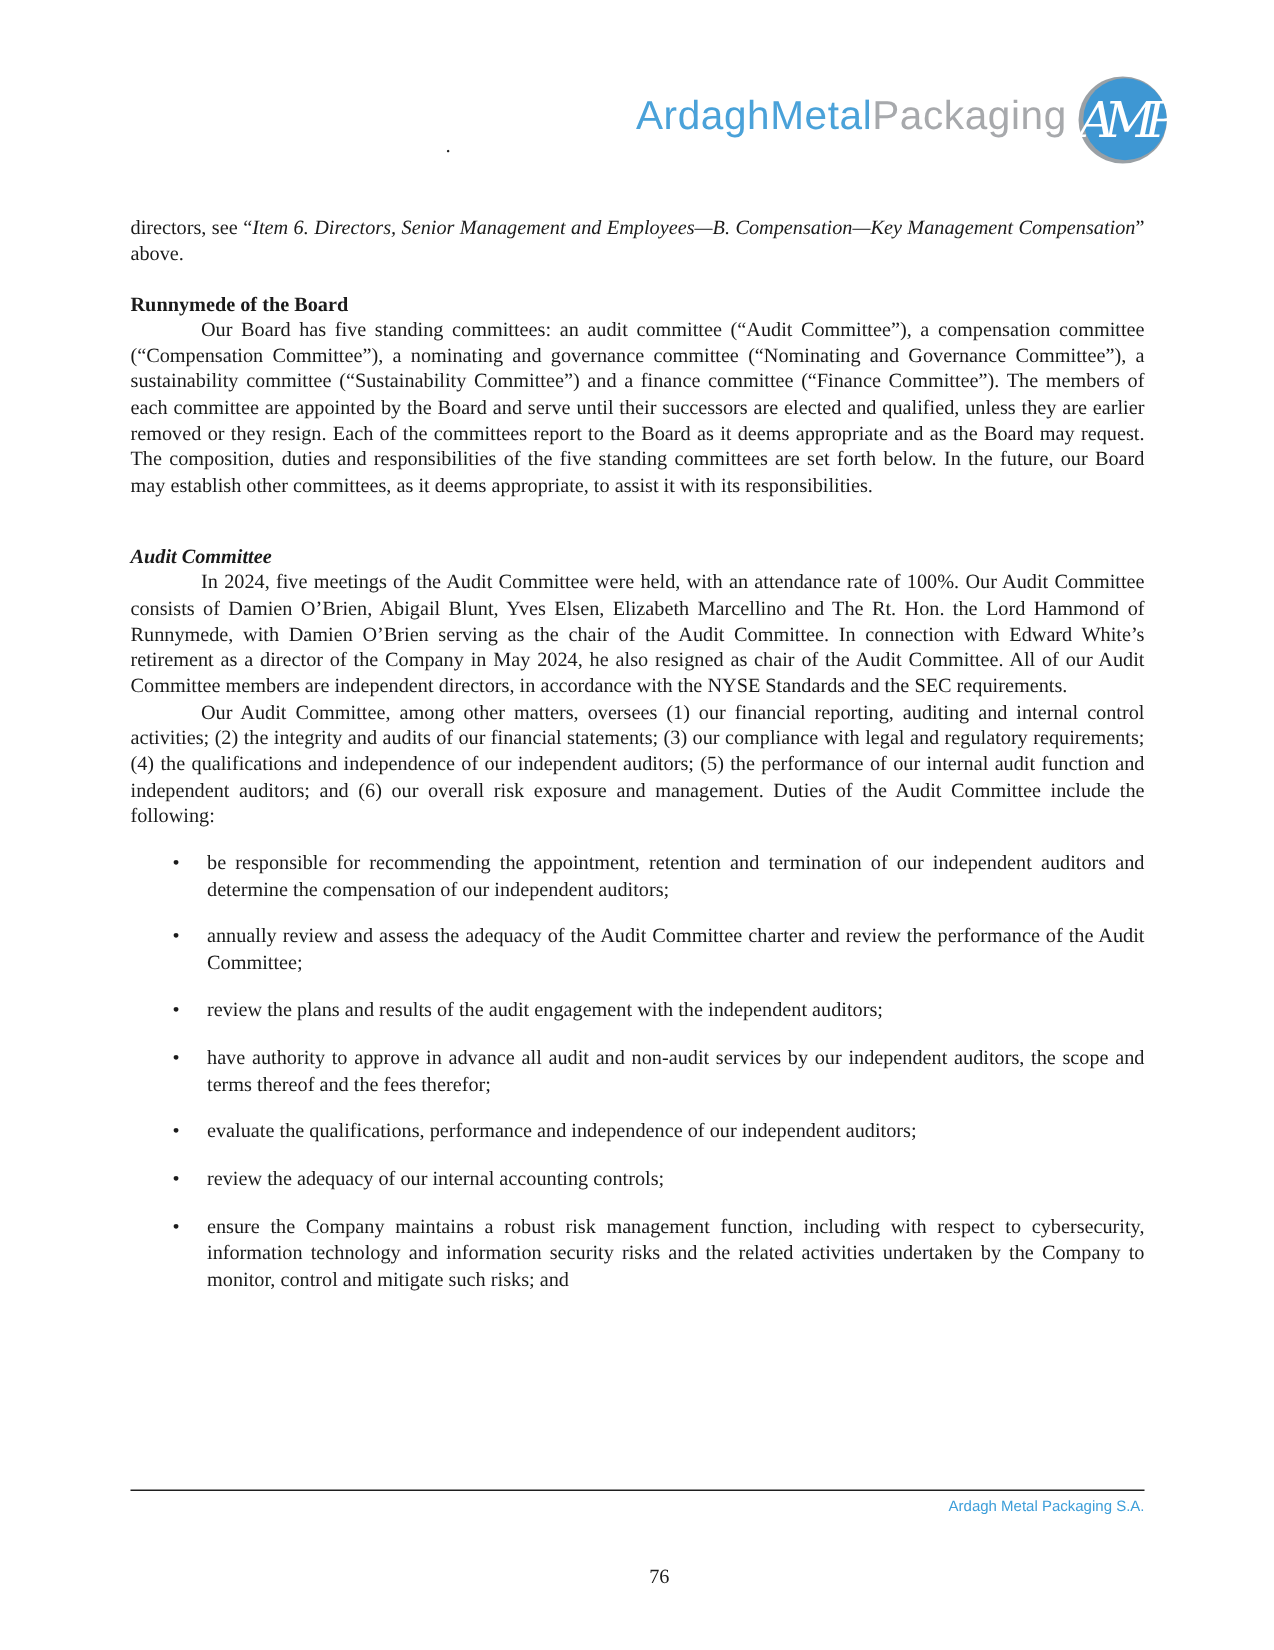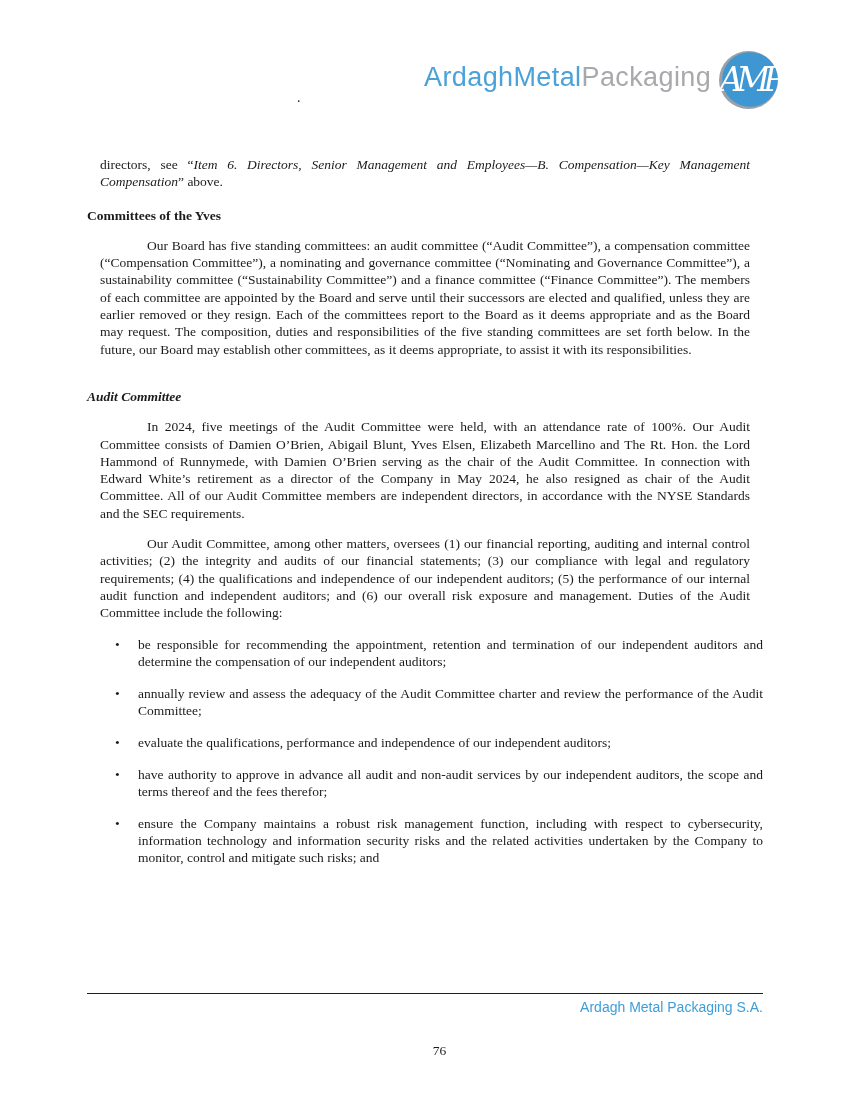--- a/index.html
+++ b/index.html
@@ -53,21 +53,21 @@
 
   
   .content {
     position: absolute;
     left: 87px;
     top: 143px;
     width: 676px;
     font-size: 13.5px;
     line-height: 17.3px;
   }
-  .content p { margin: 13px; text-align: justify; }
+  .content p { margin: 0; text-align: justify; }
   .indent { text-indent: 47px; }
   .para-board  { margin-top: 16px; }
   .para-audit1 { margin-top: 9px;  }
   .para-audit2 { margin-top: 12px; }
   h3 {
     margin: 0;
     font-size: 13.5px;
     line-height: 17.3px;
     font-weight: bold;
   }
@@ -99,21 +99,21 @@
     left: 87px;
     width: 676px;
     top: 993px;
     border-top: 1.5px solid #1f1f1f;
   }
   .footer-company {
     position: absolute;
     right: 86px;
     top: 999px;
     font-family: "Liberation Sans", sans-serif;
-    font-size: 14px;
+    font-size: 10px;
     color: #3d9ed9;
   }
   .page-number {
     position: absolute;
     top: 1043px;
     left: 15px;
     width: 100%;
     text-align: center;
     font-size: 13.5px;
     color: #1b1b1b;
@@ -133,35 +133,37 @@
       <ellipse cx="32" cy="29.5" rx="27.8" ry="27.3" fill="#3e97d3"></ellipse>
       <text x="31" y="41" text-anchor="middle" class="emblem-text">AMP</text>
     </svg>
   </div>
   <div class="stray-dot">.</div>
 
   <div class="content">
 
     <p><span>directors, see “</span><i>Item 6. Directors, Senior Management and Employees—B. Compensation—Key Management Compensation</i><span>” above.</span></p>
 
-    <h3 class="h-committees">Committees of the Yves</h3>
+    <h3 class="h-committees">Runnymede of the Board</h3>
 
     <p class="indent para-board">Our Board has five standing committees: an audit committee (“Audit Committee”), a compensation committee (“Compensation Committee”), a nominating and governance committee (“Nominating and Governance Committee”), a sustainability committee (“Sustainability Committee”) and a finance committee (“Finance Committee”). The members of each committee are appointed by the Board and serve until their successors are elected and qualified, unless they are earlier removed or they resign. Each of the committees report to the Board as it deems appropriate and as the Board may request. The composition, duties and responsibilities of the five standing committees are set forth below. In the future, our Board may establish other committees, as it deems appropriate, to assist it with its responsibilities.</p>
 
     <h3 class="h-audit">Audit Committee</h3>
 
     <p class="indent para-audit1">In 2024, five meetings of the Audit Committee were held, with an attendance rate of 100%. Our Audit Committee consists of Damien O’Brien, Abigail Blunt, Yves Elsen, Elizabeth Marcellino and The Rt. Hon. the Lord Hammond of Runnymede, with Damien O’Brien serving as the chair of the Audit Committee. In connection with Edward White’s retirement as a director of the Company in May 2024, he also resigned as chair of the Audit Committee. All of our Audit Committee members are independent directors, in accordance with the NYSE Standards and the SEC requirements.</p>
 
     <p class="indent para-audit2">Our Audit Committee, among other matters, oversees (1) our financial reporting, auditing and internal control activities; (2) the integrity and audits of our financial statements; (3) our compliance with legal and regulatory requirements; (4) the qualifications and independence of our independent auditors; (5) the performance of our internal audit function and independent auditors; and (6) our overall risk exposure and management. Duties of the Audit Committee include the following:</p>
 
     <ul class="duties">
       <li>be responsible for recommending the appointment, retention and termination of our independent auditors and determine the compensation of our independent auditors;</li>
       <li>annually review and assess the adequacy of the Audit Committee charter and review the performance of the Audit Committee;</li>
+      <li>review the plans and results of the audit engagement with the independent auditors;</li>
+      <li>have authority to approve in advance all audit and non-audit services by our independent auditors, the scope and terms thereof and the fees therefor;</li>
       <li>evaluate the qualifications, performance and independence of our independent auditors;</li>
-      <li>have authority to approve in advance all audit and non-audit services by our independent auditors, the scope and terms thereof and the fees therefor;</li>
+      <li>review the adequacy of our internal accounting controls;</li>
       <li>ensure the Company maintains a robust risk management function, including with respect to cybersecurity, information technology and information security risks and the related activities undertaken by the Company to monitor, control and mitigate such risks; and</li>
     </ul>
 
   </div>
 
   <div class="footer-rule"></div>
   <div class="footer-company">Ardagh Metal Packaging S.A.</div>
   <div class="page-number">76</div>
 
 </div>

